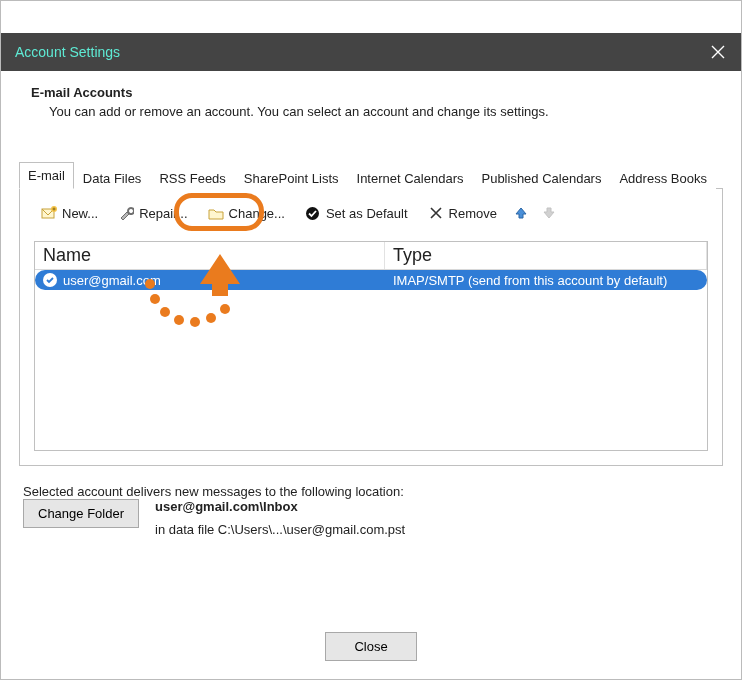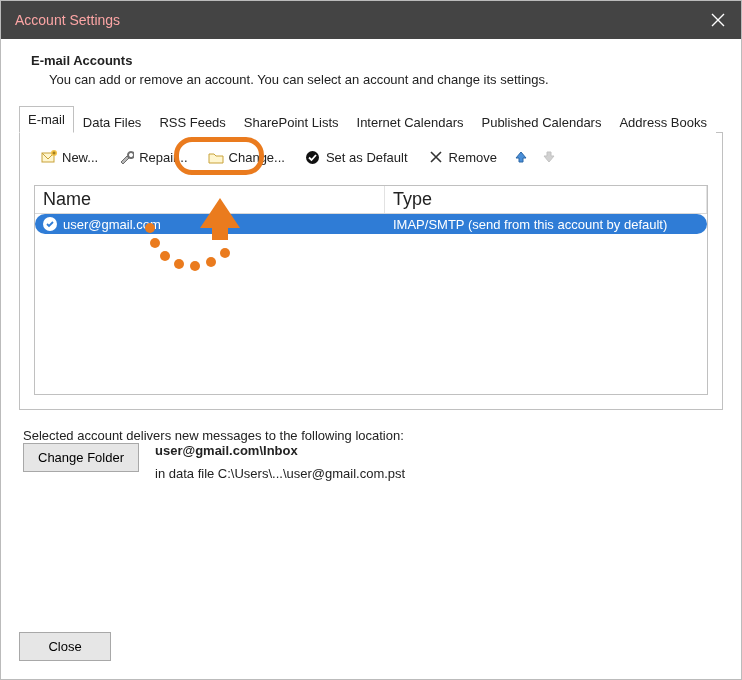--- a/index.html
+++ b/index.html
@@ -15,27 +15,28 @@
     height: 680px;
     border: 1px solid #bbb;
     box-shadow: 0 4px 18px rgba(0,0,0,0.25);
     display: flex;
     flex-direction: column;
     background: #fff;
     position: relative;
   }
   .titlebar {
     background: #444444;
-    color: #fca5a5;
+    color: #5eead4;
     height: 38px;
     display: flex;
     align-items: center;
     justify-content: space-between;
     padding: 0 14px;
     font-size: 14px;
+    margin-top: 32px;
   }
   .titlebar .close {
     width: 18px; height: 18px;
     display: flex; align-items: center; justify-content: center;
     cursor: pointer;
     font-size: 16px;
   }
   .header-section {
     padding: 14px 22px 18px 30px;
   }
@@ -43,20 +44,21 @@
     font-weight: bold;
     font-size: 13px;
     margin-bottom: 4px;
   }
   .header-section .sub {
     padding-left: 18px;
     font-size: 13px;
   }
   .tabs-wrap {
     padding: 0 18px;
+    margin-top: 24px;
   }
   .tabs {
     display: flex;
     border-bottom: 1px solid #c0c0c0;
     position: relative;
   }
   .tab {
     padding: 5px 8px 5px 8px;
     border: 1px solid transparent;
     border-bottom: none;
@@ -154,21 +156,21 @@
     padding: 6px 14px;
     font-size: 13px;
     cursor: pointer;
     font-family: inherit;
   }
   .delivery-info .line1 { font-weight: bold; margin-bottom: 8px; }
   .footer {
     margin-top: auto;
     padding: 14px 18px 18px 18px;
     display: flex;
-    justify-content: flex-start;
+    justify-content: center;
   }
   .btn.close-btn { width: 92px; }
   
   .annot {
     position: absolute;
     pointer-events: none;
   }
   svg { display:block; }
 </style>
 </head>

